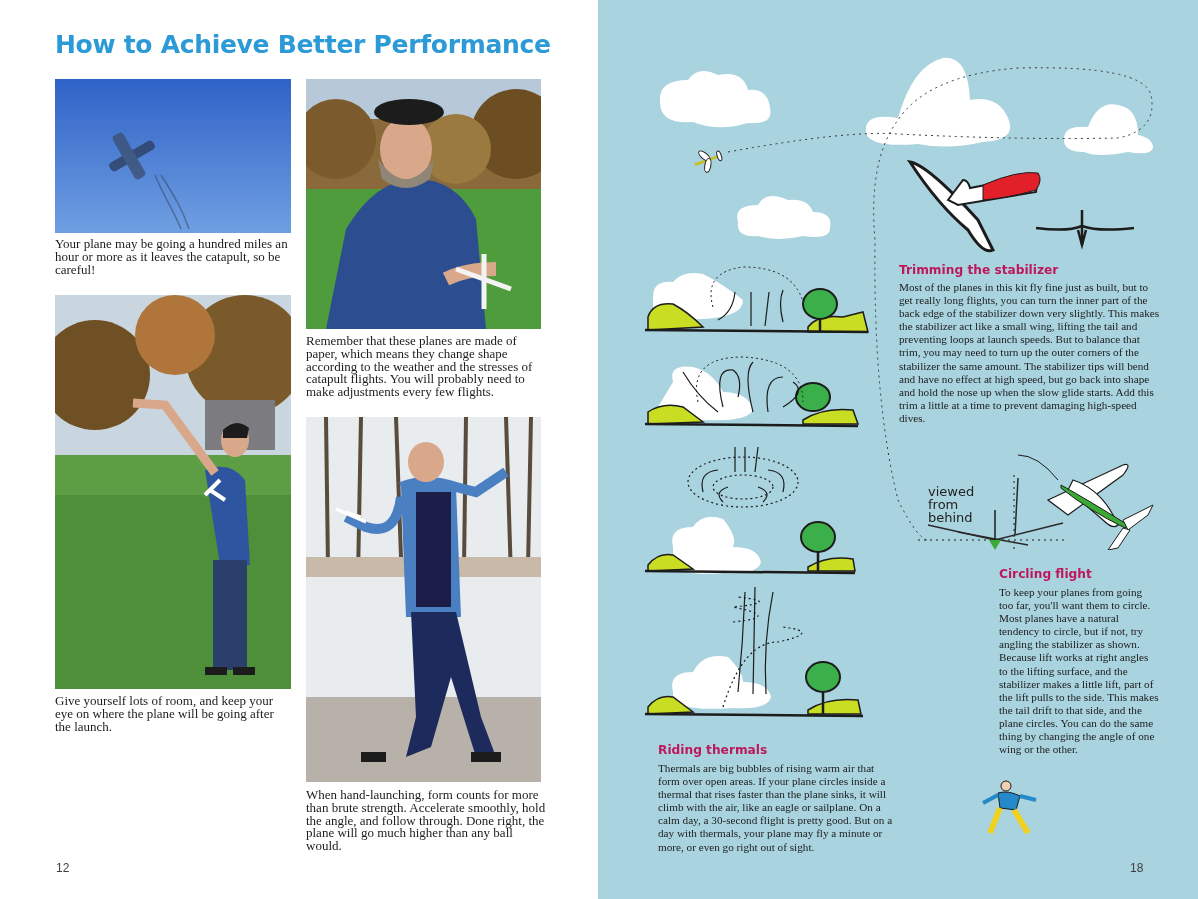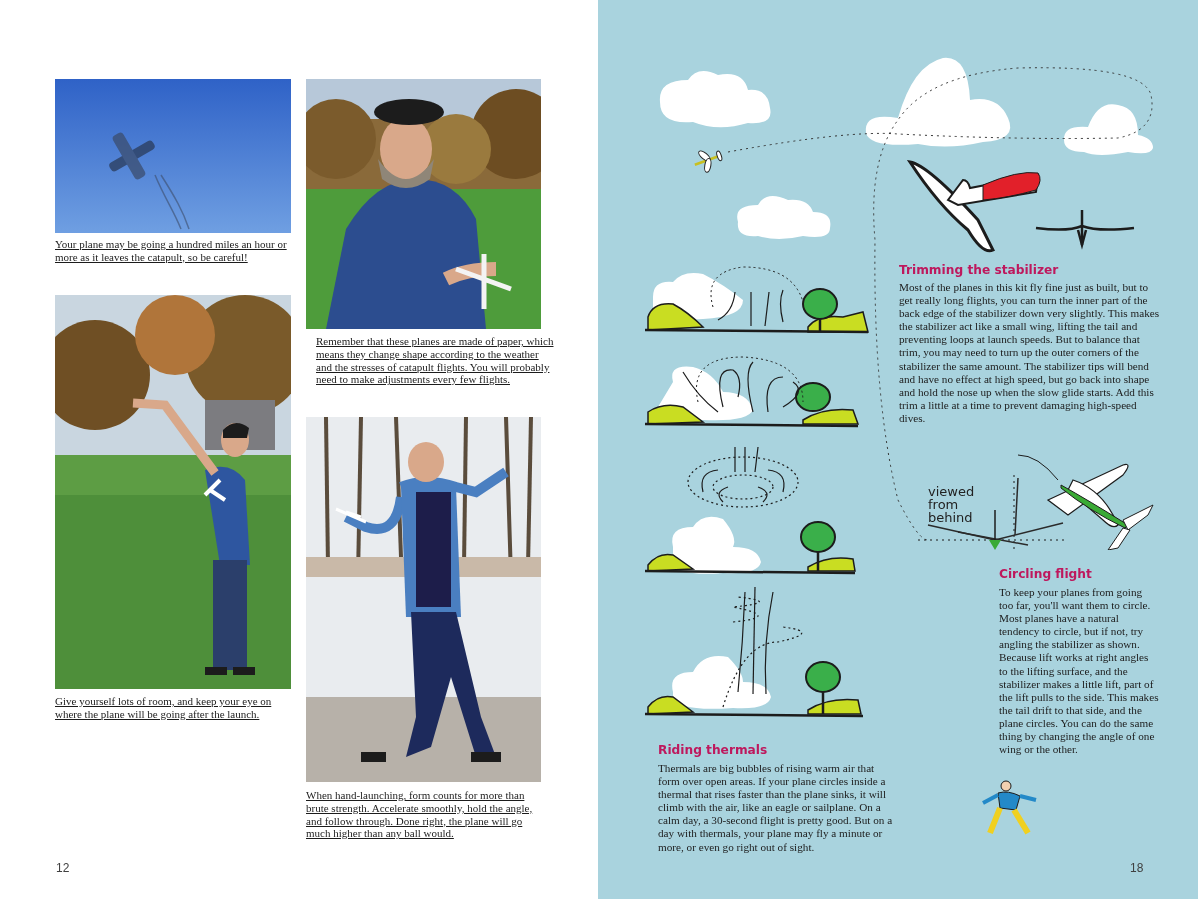--- a/index.html
+++ b/index.html
@@ -5,34 +5,35 @@
   * { margin:0; padding:0; box-sizing:border-box; }
   html, body { width:1198px; height:899px; overflow:hidden; background:#ffffff; }
   body { position:relative; font-family:"DejaVu Serif", "Liberation Serif", serif; color:#1c1c1c; }
 
   .page-left { position:absolute; left:0; top:0; width:598px; height:899px; background:#ffffff; }
   .page-right { position:absolute; left:598px; top:0; width:600px; height:899px; background:#a9d3de; overflow:hidden; }
 
   .page-title { position:absolute; left:55px; top:30px; font-family:"DejaVu Sans", "Liberation Sans", sans-serif; font-weight:bold; font-size:25px; color:#2b9ad6; letter-spacing:-0.3px; white-space:nowrap; }
 
   .photo { position:absolute; overflow:hidden; }
-  .caption { position:absolute; font-family:"Liberation Serif", "DejaVu Serif", serif; font-size:11px; line-height:12.8px; color:#1c1c1c;text-decoration:underline; }
+  .caption { position:absolute; font-family:"Liberation Serif", "DejaVu Serif", serif; font-size:13px; line-height:12.8px; color:#1c1c1c; }
 
   .page-num { position:absolute; top:861px; font-family:"Liberation Sans", "DejaVu Sans", sans-serif; font-size:12px; color:#404040; }
 
   .sec-head { position:absolute; font-family:"DejaVu Sans", "Liberation Sans", sans-serif; font-weight:bold; font-size:12.2px; color:#be185d; white-space:nowrap; }
   .sec-body { position:absolute; font-family:"Liberation Serif", "DejaVu Serif", serif; font-size:11.2px; line-height:13.1px; color:#1c1c1c; }
   .small-label { position:absolute; font-family:"DejaVu Sans", "Liberation Sans", sans-serif; font-size:13px; line-height:13px; color:#222; }
 
   svg { display:block; }
 </style>
 </head>
 <body>
 
 <div class="page-left">
+  <div class="page-title">How to Achieve Better Performance</div>
 
   <div class="photo" style="left:55px;top:79px;width:236px;height:154px;">
     <svg width="236" height="154" viewBox="0 0 236 154">
       <defs>
         <linearGradient id="sky1" x1="0" y1="0" x2="0" y2="1">
           <stop offset="0" stop-color="#2f62c7"></stop>
             <stop offset="1" stop-color="#6f9fe2"></stop>
         </linearGradient>
       </defs>
       <rect width="236" height="154" fill="url(#sky1)"></rect>
@@ -54,21 +55,21 @@
       <circle cx="150" cy="70" r="35" fill="#9a7a3e"></circle>
       <rect y="110" width="235" height="140" fill="#4e9c3b"></rect>
       <path d="M20 250 L40 150 Q70 100 110 100 Q150 100 170 140 L180 250 Z" fill="#2c4d8f"></path>
       <ellipse cx="100" cy="70" rx="26" ry="32" fill="#d9a88a"></ellipse>
       <path d="M72 80 Q100 120 128 80 L124 100 Q100 118 76 100 Z" fill="#8f8678"></path>
       <ellipse cx="103" cy="33" rx="35" ry="13" fill="#1c1c1c"></ellipse>
       <path d="M140 200 Q160 190 190 190" stroke="#d9a88a" stroke-width="14" fill="none"></path>
       <path d="M150 190 L205 210 M178 175 L178 230" stroke="#f3f3f3" stroke-width="5"></path>
     </svg>
   </div>
-  <div class="caption" style="left:316px;top:335px;width:238px;">Remember that these planes are made of paper, which means they change shape according to the weather and the stresses of catapult flights. You will probably need to make adjustments every few flights.</div>
+  <div class="caption" style="left:306px;top:335px;width:238px;">Remember that these planes are made of paper, which means they change shape according to the weather and the stresses of catapult flights. You will probably need to make adjustments every few flights.</div>
 
   <div class="photo" style="left:55px;top:295px;width:236px;height:394px;">
     <svg width="236" height="394" viewBox="0 0 236 394">
       <rect width="236" height="394" fill="#c9d6e0"></rect>
       <circle cx="40" cy="80" r="55" fill="#6f4f24"></circle>
       <circle cx="190" cy="60" r="60" fill="#7a5a2a"></circle>
       <circle cx="120" cy="40" r="40" fill="#b0753a"></circle>
       <rect x="150" y="105" width="70" height="50" fill="#7c7c80"></rect>
       <rect y="160" width="236" height="234" fill="#4e8f3a"></rect>
       <rect y="160" width="236" height="40" fill="#5d9d44"></rect>

